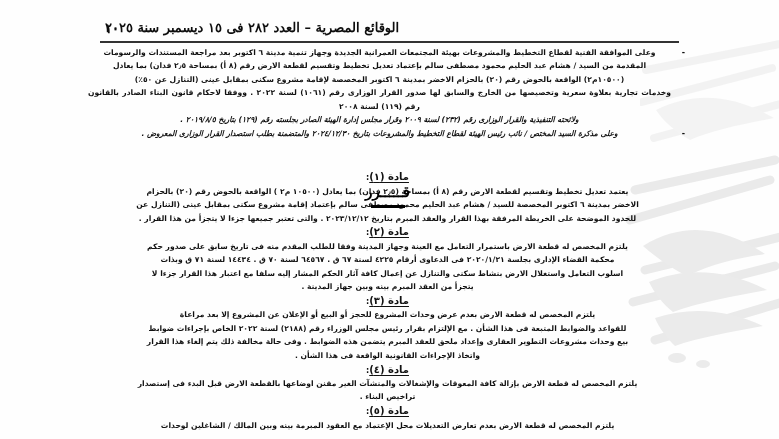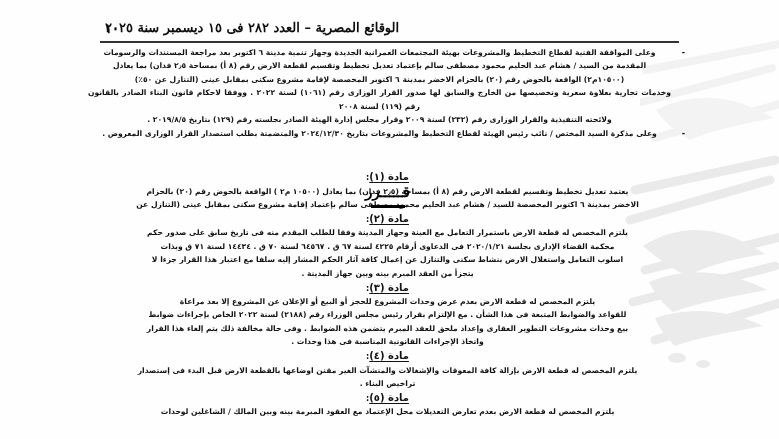--- a/index.html
+++ b/index.html
@@ -177,21 +177,21 @@
     font-weight: 700;
     font-size: 7.6px;
   }
 
   
   .line {
     display: block;
     text-align: justify;
   }
   .line.centered { text-align: left; }
-  .line.start { text-align: right; }
+  .line.start { text-align: right; font-style: italic; }
 </style>
 </head>
 <body>
 
 <div class="page">
 
   <div class="watermark">
     <svg width="170" height="250" viewBox="0 0 170 250" xmlns="http://www.w3.org/2000/svg">
       <g fill="none" stroke="#dadada" stroke-width="9" stroke-linecap="round">
         <path d="M10 40 L150 10"></path>
@@ -248,40 +248,41 @@
     <div class="decree-head">
       <span class="decree-word">قـــــرر</span>
       <span class="decree-rule"></span>
     </div>
 
     <div class="article">
       <span class="article-label">مادة (١)</span><span class="article-sep">:</span>
       <span class="article-body">
         <span class="line">يعتمد تعديل تخطيط وتقسيم لقطعة الارض رقم (٨ أ) بمساحة (٢٫٥ فدان) بما يعادل (١٠٥٠٠ م٢ ) الواقعة بالحوض رقم (٢٠) بالحزام</span>
         <span class="line">الاخضر بمدينة ٦ اكتوبر المخصصة للسيد / هشام عبد الحليم محمود مصطفى سالم بإعتماد إقامة مشروع سكنى بمقابل عينى (التنازل عن</span>
+        <span class="line">للحدود الموضحة على الخريطة المرفقة بهذا القرار والعقد المبرم بتاريخ ٢٠٢٣/١٢/١٢ . والتى تعتبر جميعها جزءا لا يتجزأ من هذا القرار .</span>
       </span>
     </div>
 
     <div class="article">
       <span class="article-label">مادة (٢)</span><span class="article-sep">:</span>
       <span class="article-body">
         <span class="line">يلتزم المخصص له قطعة الارض باستمرار التعامل مع العينة وجهاز المدينة وفقا للطلب المقدم منه فى تاريخ سابق على صدور حكم</span>
         <span class="line">محكمة القضاء الإدارى بجلسة ٢٠٢٠/١/٢١ فى الدعاوى أرقام ٤٢٢٥ لسنة ٦٧ ق . ٦٤٥٦٧ لسنة ٧٠ ق . ١٤٤٣٤ لسنة ٧١ ق وبذات</span>
         <span class="line">اسلوب التعامل واستغلال الارض بنشاط سكنى والتنازل عن إعمال كافة آثار الحكم المشار إليه سلفا مع اعتبار هذا القرار جزءا لا</span>
         <span class="line centered">يتجزأ من العقد المبرم بينه وبين جهاز المدينة .</span>
       </span>
     </div>
 
     <div class="article">
       <span class="article-label">مادة (٣)</span><span class="article-sep">:</span>
       <span class="article-body">
         <span class="line">يلتزم المخصص له قطعة الارض بعدم عرض وحدات المشروع للحجز أو البيع أو الإعلان عن المشروع إلا بعد مراعاة</span>
         <span class="line">للقواعد والضوابط المتبعة فى هذا الشأن . مع الإلتزام بقرار رئيس مجلس الوزراء رقم (٢١٨٨) لسنة ٢٠٢٢ الخاص بإجراءات ضوابط</span>
         <span class="line">بيع وحدات مشروعات التطوير العقارى وإعداد ملحق للعقد المبرم يتضمن هذه الضوابط . وفى حالة مخالفة ذلك يتم إلغاء هذا القرار</span>
-        <span class="line centered">واتخاذ الإجراءات القانونية المناسبة فى هذا وحدات .</span>
+        <span class="line centered">واتخاذ الإجراءات القانونية الواقعة فى هذا الشأن .</span>
       </span>
     </div>
 
     <div class="article">
       <span class="article-label">مادة (٤)</span><span class="article-sep">:</span>
       <span class="article-body">
         <span class="line">يلتزم المخصص له قطعة الارض بإزالة كافة المعوقات والإشغالات والمنشآت الغير مقنن اوضاعها بالقطعة الارض قبل البدء فى إستصدار</span>
         <span class="line centered">تراخيص البناء .</span>
       </span>
     </div>

